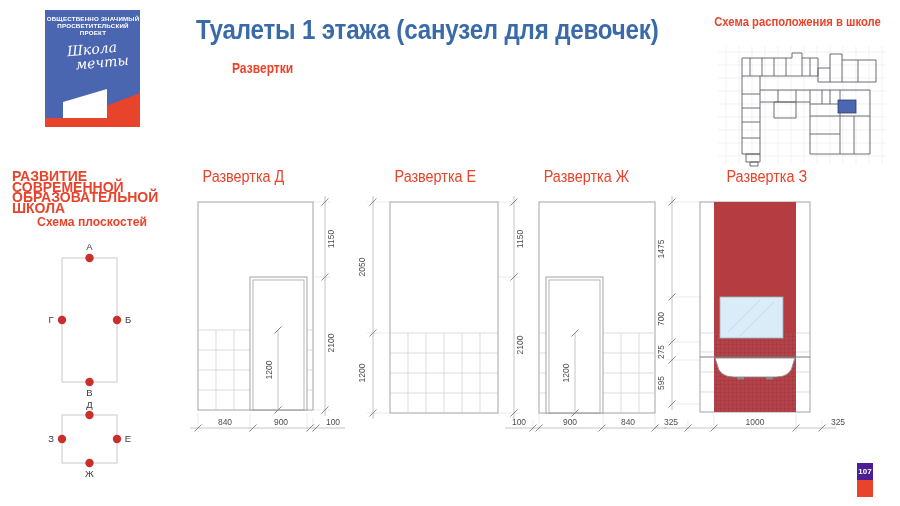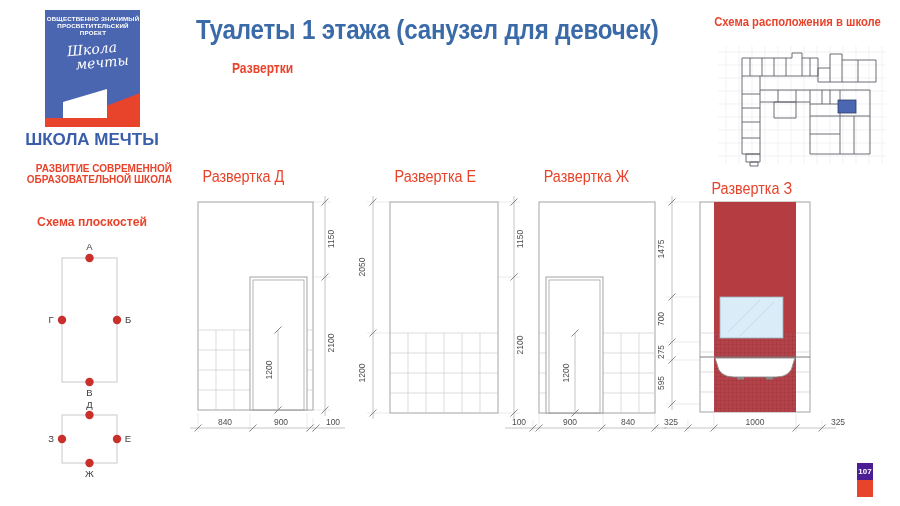--- a/index.html
+++ b/index.html
@@ -14,22 +14,22 @@
   .logo-box{left:45px;top:10px;width:95px;height:117px;background:#4b66b1;}
   .logo-tag{top:5px;left:50%;width:150px;transform:translateX(-50%) scale(.62);
             transform-origin:50% 0;color:#ffffff;font-size:10px;font-weight:bold;
             text-align:center;line-height:12px;letter-spacing:.3px;}
   .logo-script{top:32px;left:0;width:95px;text-align:center;color:#fff;
                font-family:"DejaVu Serif",serif;font-style:italic;font-size:14px;
                line-height:14px;transform:rotate(-5deg);}
   .logo-script .l2{margin-left:18px;}
   .brand-name{left:12px;top:130px;width:160px;text-align:center;color:#3a5dac;
               font-size:17px;font-weight:bold;}
-  .brand-sub{left:12px;top:164px;width:160px;text-align:right;color:#e8432b;
-             font-size:10px;font-weight:bold;line-height:10.5px;}
+  .brand-sub{left:12px;top:171px;width:160px;text-align:left;color:#e8432b;
+             font-size:14px;font-weight:bold;line-height:10.5px;}
   .side-title{left:8px;top:214px;width:168px;text-align:center;font-size:13.5px;font-weight:bold;}
   .map-title{left:692px;top:15px;width:210px;text-align:center;font-size:12.5px;font-weight:bold;}
   .page-title{left:196px;top:14px;font-size:28px;font-weight:bold;letter-spacing:-.2px;}
   .page-sub{left:196px;top:60px;font-size:14px;font-weight:bold;padding-left:36px;}
   .elev-title{top:168px;height:16px;font-size:16px;font-weight:normal;color:#e8432b;}
   .badge{left:857px;top:463px;width:16px;height:34px;}
   .badge .top{width:16px;height:17px;background:#4c1d95;color:#fff;font-size:8px;
               font-weight:bold;text-align:center;line-height:17px;}
   .badge .bot{width:16px;height:17px;background:#e8432b;}
   svg{display:block;overflow:visible;}
@@ -50,21 +50,20 @@
       <div class="l1">Школа</div>
       <div class="l2">мечты</div>
     </div>
     <svg class="abs" style="left:0;top:72px;" width="95" height="45" viewBox="0 0 95 45">
       <rect x="0" y="36" width="95" height="9" fill="#e8432b"></rect>
       <polygon points="30,36 95,11 95,36" fill="#e8432b"></polygon>
       <polygon points="18,36 18,20 62,7 62,36" fill="#ffffff"></polygon>
     </svg>
   </div>
 
-  <div class="abs brand-name">ШКОЛА МЕЧТЫ</div>
   <div class="abs brand-sub">
     <div>РАЗВИТИЕ СОВРЕМЕННОЙ</div>
     <div>ОБРАЗОВАТЕЛЬНОЙ ШКОЛА</div>
   </div>
 
   <div class="abs side-title red">
     <span class="cond-c" style="display:inline-block">Схема плоскостей</span>
   </div>
 
   <svg class="abs" style="left:20px;top:238px;" width="160" height="250" viewBox="0 0 160 250">
@@ -123,21 +122,21 @@
     </g>
     <rect x="120" y="54" width="18" height="13" fill="#4b67b2" stroke="#2d3f66" stroke-width="0.8"></rect>
   </svg>
 
   <div class="abs elev-title" style="left:198px;width:115px;">
     <span class="cond-c" style="display:inline-block">Развертка Д</span></div>
   <div class="abs elev-title" style="left:390px;width:108px;">
     <span class="cond-c" style="display:inline-block">Развертка Е</span></div>
   <div class="abs elev-title" style="left:539px;width:116px;">
     <span class="cond-c" style="display:inline-block">Развертка Ж</span></div>
-  <div class="abs elev-title" style="left:707px;width:110px;margin-top:12px;">
+  <div class="abs elev-title" style="left:722px;width:110px;">
     <span class="cond-c" style="display:inline-block">Развертка З</span></div>
 
   <svg class="abs" style="left:185px;top:192px;" width="170" height="250" viewBox="0 0 170 250">
     <g stroke="#dcdcdc" stroke-width="0.6">
       <path d="M128 10H146M122 85H146M128 218H146M13 221V240M65 221V240M122 221V240M128 226V240"></path>
     </g>
     <rect x="13" y="10" width="115" height="208" fill="#fff" stroke="#a3a3a3" stroke-width="1"></rect>
     <g stroke="#cdcdcd" stroke-width="0.7">
       <path d="M13 138H65M13 158H65M13 178H65M13 198H65M31 138V218M49 138V218"></path>
       <path d="M122 138H128M122 158H128M122 178H128M122 198H128"></path>

